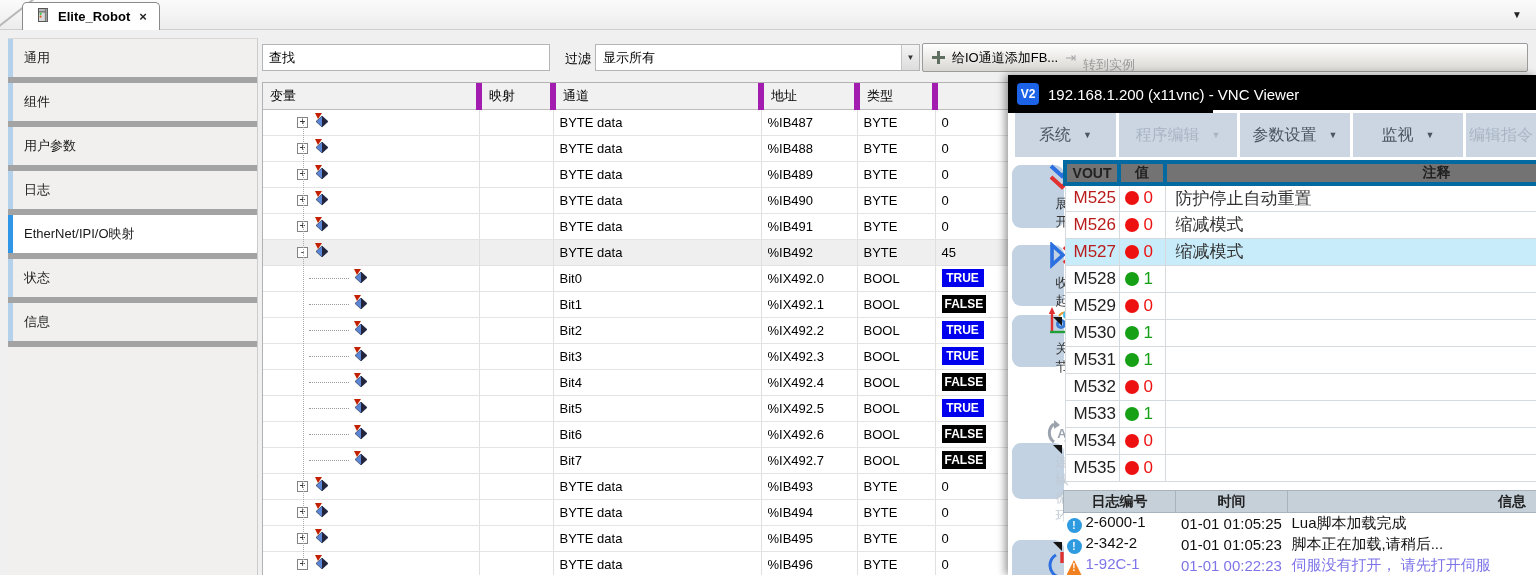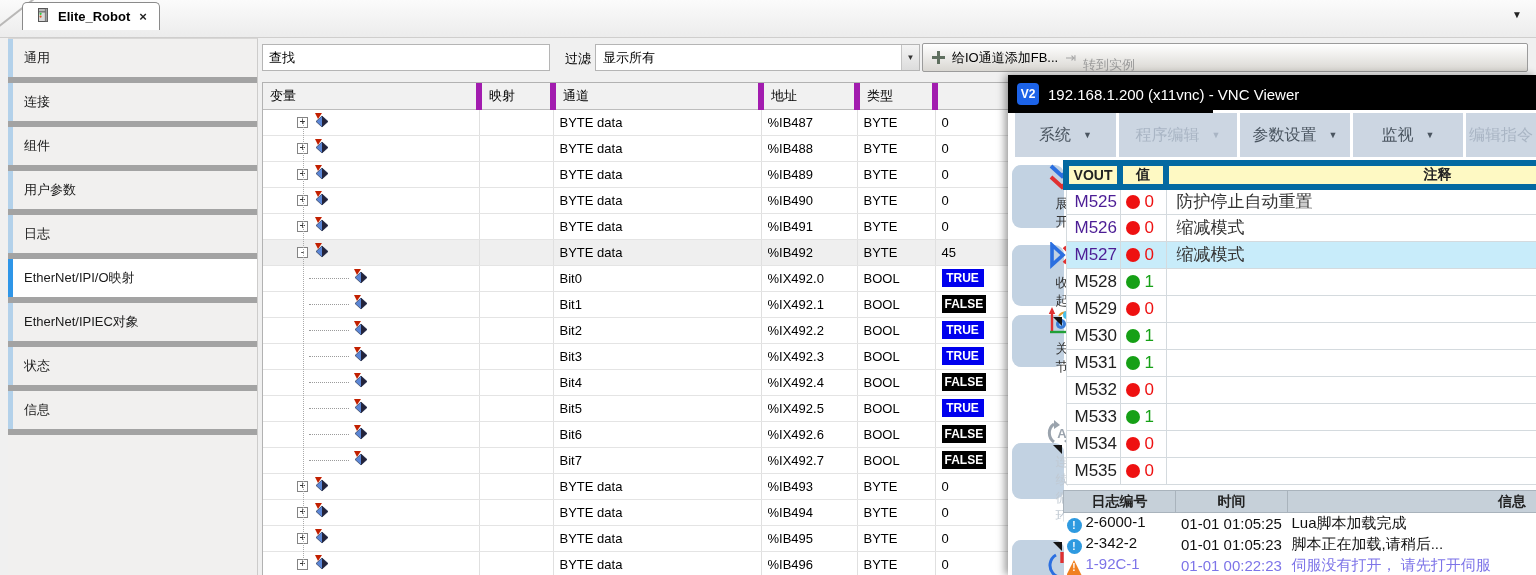--- a/index.html
+++ b/index.html
@@ -1,20 +1,20 @@
 <!DOCTYPE html>
 <html><head>
 <meta charset="utf-8">
 <style>
   * { margin:0; padding:0; box-sizing:border-box; }
   html,body { width:1536px; height:575px; overflow:hidden; background:#f0f0f0;
               font-family:"Liberation Sans", sans-serif; }
 
   
-  .tabbar { position:absolute; left:0; top:0; width:1536px; height:38px;
+  .tabbar { position:absolute; left:0; top:0; width:1536px; height:30px;
             background:linear-gradient(#fbfbfb,#ececec); border-bottom:1px solid #cfcecd; }
   .diag { position:absolute; left:-8px; top:12px; width:48px; height:2px; background:#b9b8b7;
           transform:rotate(-38deg); }
   .doc-tab { position:absolute; left:22px; top:2px; height:28px; background:#fff;
              border:1px solid #8a8a8a; border-bottom:none; border-radius:5px 5px 0 0;
              display:flex; align-items:center; gap:7px; padding:0 12px;
              font-size:13px; font-weight:bold; color:#000; }
   .tab-close { font-weight:bold; font-size:13px; color:#222; margin-left:2px; cursor:default; }
   .tab-arrow { position:absolute; right:14px; top:9px; font-size:10px; color:#222; }
 
@@ -95,26 +95,26 @@
           display:flex; flex-direction:column; align-items:center; justify-content:center;
           gap:1px; font-size:13px; color:#333;padding-left:48px; }
   .sbtn.corner::after { content:''; position:absolute; top:2px; right:2px;
                         border-left:9px solid transparent; border-top:9px solid #151515; }
   .sbtn.disabled { color:#c0c9d2; }
 
   
   table.vout { position:absolute; left:55px; top:85px; width:473px; border-collapse:collapse;
                table-layout:fixed; font-size:17px; }
   table.vout col.v0{width:54px} table.vout col.v1{width:46px} table.vout col.v2{width:373px}
-  table.vout th { height:22px; background:#fef9c3; border:6px solid #0369a1; font-size:14px;
+  table.vout th { height:22px; background:#737373; border:4px solid #0369a1; font-size:14px;
                   font-weight:bold; color:#222; }
   table.vout th.h-com { text-align:center; padding-left:170px; }
   table.vout td { height:27px; border:1px solid #d4dade; border-left:1px solid #d4dade; background:#fff; }
   table.vout td.td-name { padding-left:8px; color:#222; }
-  table.vout td.td-name.red { color:#4c1d95; }
+  table.vout td.td-name.red { color:#b91c1c; }
   table.vout td.td-val { padding-left:5px; white-space:nowrap; }
   table.vout td.td-com { padding-left:10px; color:#333; white-space:nowrap; overflow:hidden; }
   table.vout tr.selected td { background:#c8ecfa; }
   .dot { display:inline-block; width:14px; height:14px; border-radius:50%; vertical-align:-2px; margin-right:5px; }
   .st-on  .dot { background:#16a016; } .st-on  { color:#16a016; }
   .st-off .dot { background:#ee1111; } .st-off { color:#ee1111; }
 
   
   table.logt { position:absolute; left:55px; top:415px; width:473px; border-collapse:collapse;
                table-layout:fixed; font-size:15px; }
@@ -150,36 +150,30 @@
     <span class="tab-close">×</span>
   </div>
   <span class="tab-arrow">▼</span>
 </div>
 
 <div class="sidebar" id="sidebar">
     <div class="side-item">
     <span>通用</span>
   </div>
     <div class="side-item">
-    <span>连接</span>
-  </div>
-    <div class="side-item">
     <span>组件</span>
   </div>
     <div class="side-item">
     <span>用户参数</span>
   </div>
     <div class="side-item">
     <span>日志</span>
   </div>
     <div class="side-item selected">
     <span>EtherNet/IPI/O映射</span>
-  </div>
-    <div class="side-item">
-    <span>EtherNet/IPIEC对象</span>
   </div>
     <div class="side-item">
     <span>状态</span>
   </div>
     <div class="side-item">
     <span>信息</span>
   </div>
   </div>
 
 <div class="main">

